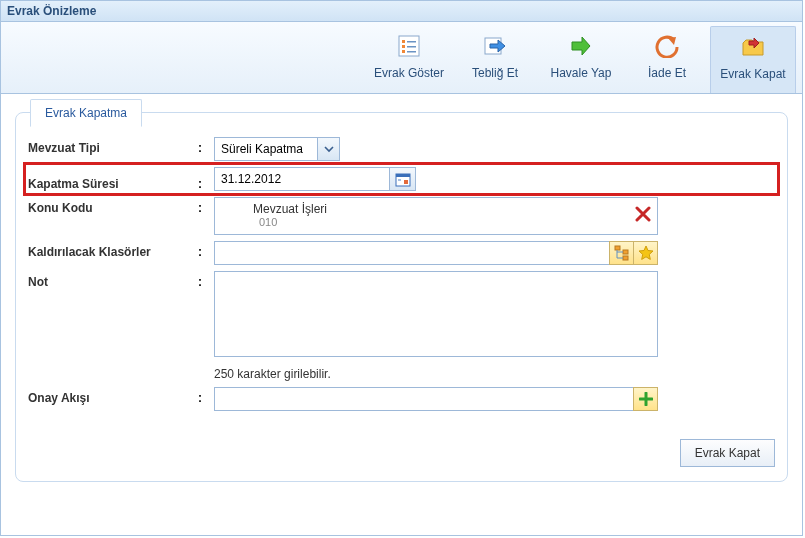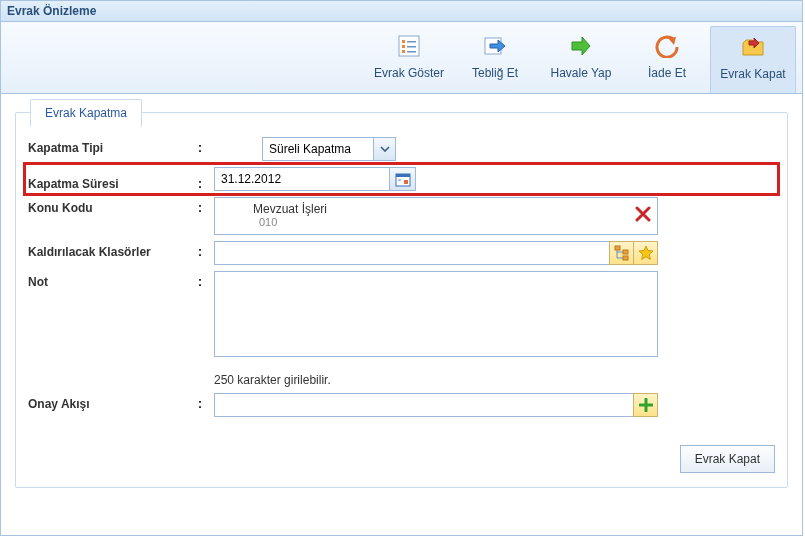--- a/index.html
+++ b/index.html
@@ -54,21 +54,21 @@
     margin: 2px auto 6px auto;
     display: flex;
     align-items: center;
     justify-content: center;
   }
   .content {
     padding: 18px 14px;
   }
   .fieldset {
     border: 1px solid #c9dbef;
-    border-radius: 2px;
+    border-radius: 8px;
     padding: 18px 12px 14px 12px;
     position: relative;
   }
   .fieldset-tab {
     position: absolute;
     top: -14px;
     left: 14px;
     background: #fff;
     border: 1px solid #c9dbef;
     border-bottom: 1px solid #fff;
@@ -106,23 +106,22 @@
     align-items: flex-end;
   }
   .highlighted .label { padding-top: 6px; }
   .highlighted .colon { padding-top: 6px; }
   .select-wrap { display: flex; }
   .select-input {
     border: 1px solid #9db8d8;
     height: 24px;
     padding: 2px 6px;
     font-size: 12px;
-    width: 112px;
-    background: #fff;
-    margin-left: 48px;
+    width: 104px;
+    background: #fff;
   }
   .select-btn {
     width: 22px;
     height: 24px;
     border: 1px solid #9db8d8;
     border-left: none;
     background: linear-gradient(#f3f8fd, #d8e6f4);
     display: flex;
     align-items: center;
     justify-content: center;
@@ -187,21 +186,21 @@
     height: 86px;
     background: #fff;
     resize: none;
     padding: 4px;
     font-family: Arial, sans-serif;
     font-size: 12px;
   }
   .hint {
     font-size: 12px;
     color: #333;
-    margin-top: 16px;
+    margin-top: 10px;
   }
   .onay-input {
     border: 1px solid #9db8d8;
     height: 24px;
     width: 420px;
     background: #fff;
     padding: 2px 6px;
   }
   .plus-btn {
     width: 25px;
@@ -289,21 +288,21 @@
       </div>
       <div>Evrak Kapat</div>
     </div>
   </div>
 
   <div class="content">
     <div class="fieldset">
       <div class="fieldset-tab">Evrak Kapatma</div>
 
       <div class="form-row">
-        <div class="label">Kapatma Tipi</div>
+        <div class="label">Mevzuat Tipi</div>
         <div class="colon">:</div>
         <div class="field">
           <div class="select-wrap">
             <input class="select-input" readonly="" value="Süreli Kapatma" style="">
             <div class="select-btn">
               <svg width="10" height="10" viewBox="0 0 10 10">
                 <path d="M1 3 l4 4 4 -4" fill="none" stroke="#3a5f8f" stroke-width="1.6"></path>
               </svg>
             </div>
           </div>

